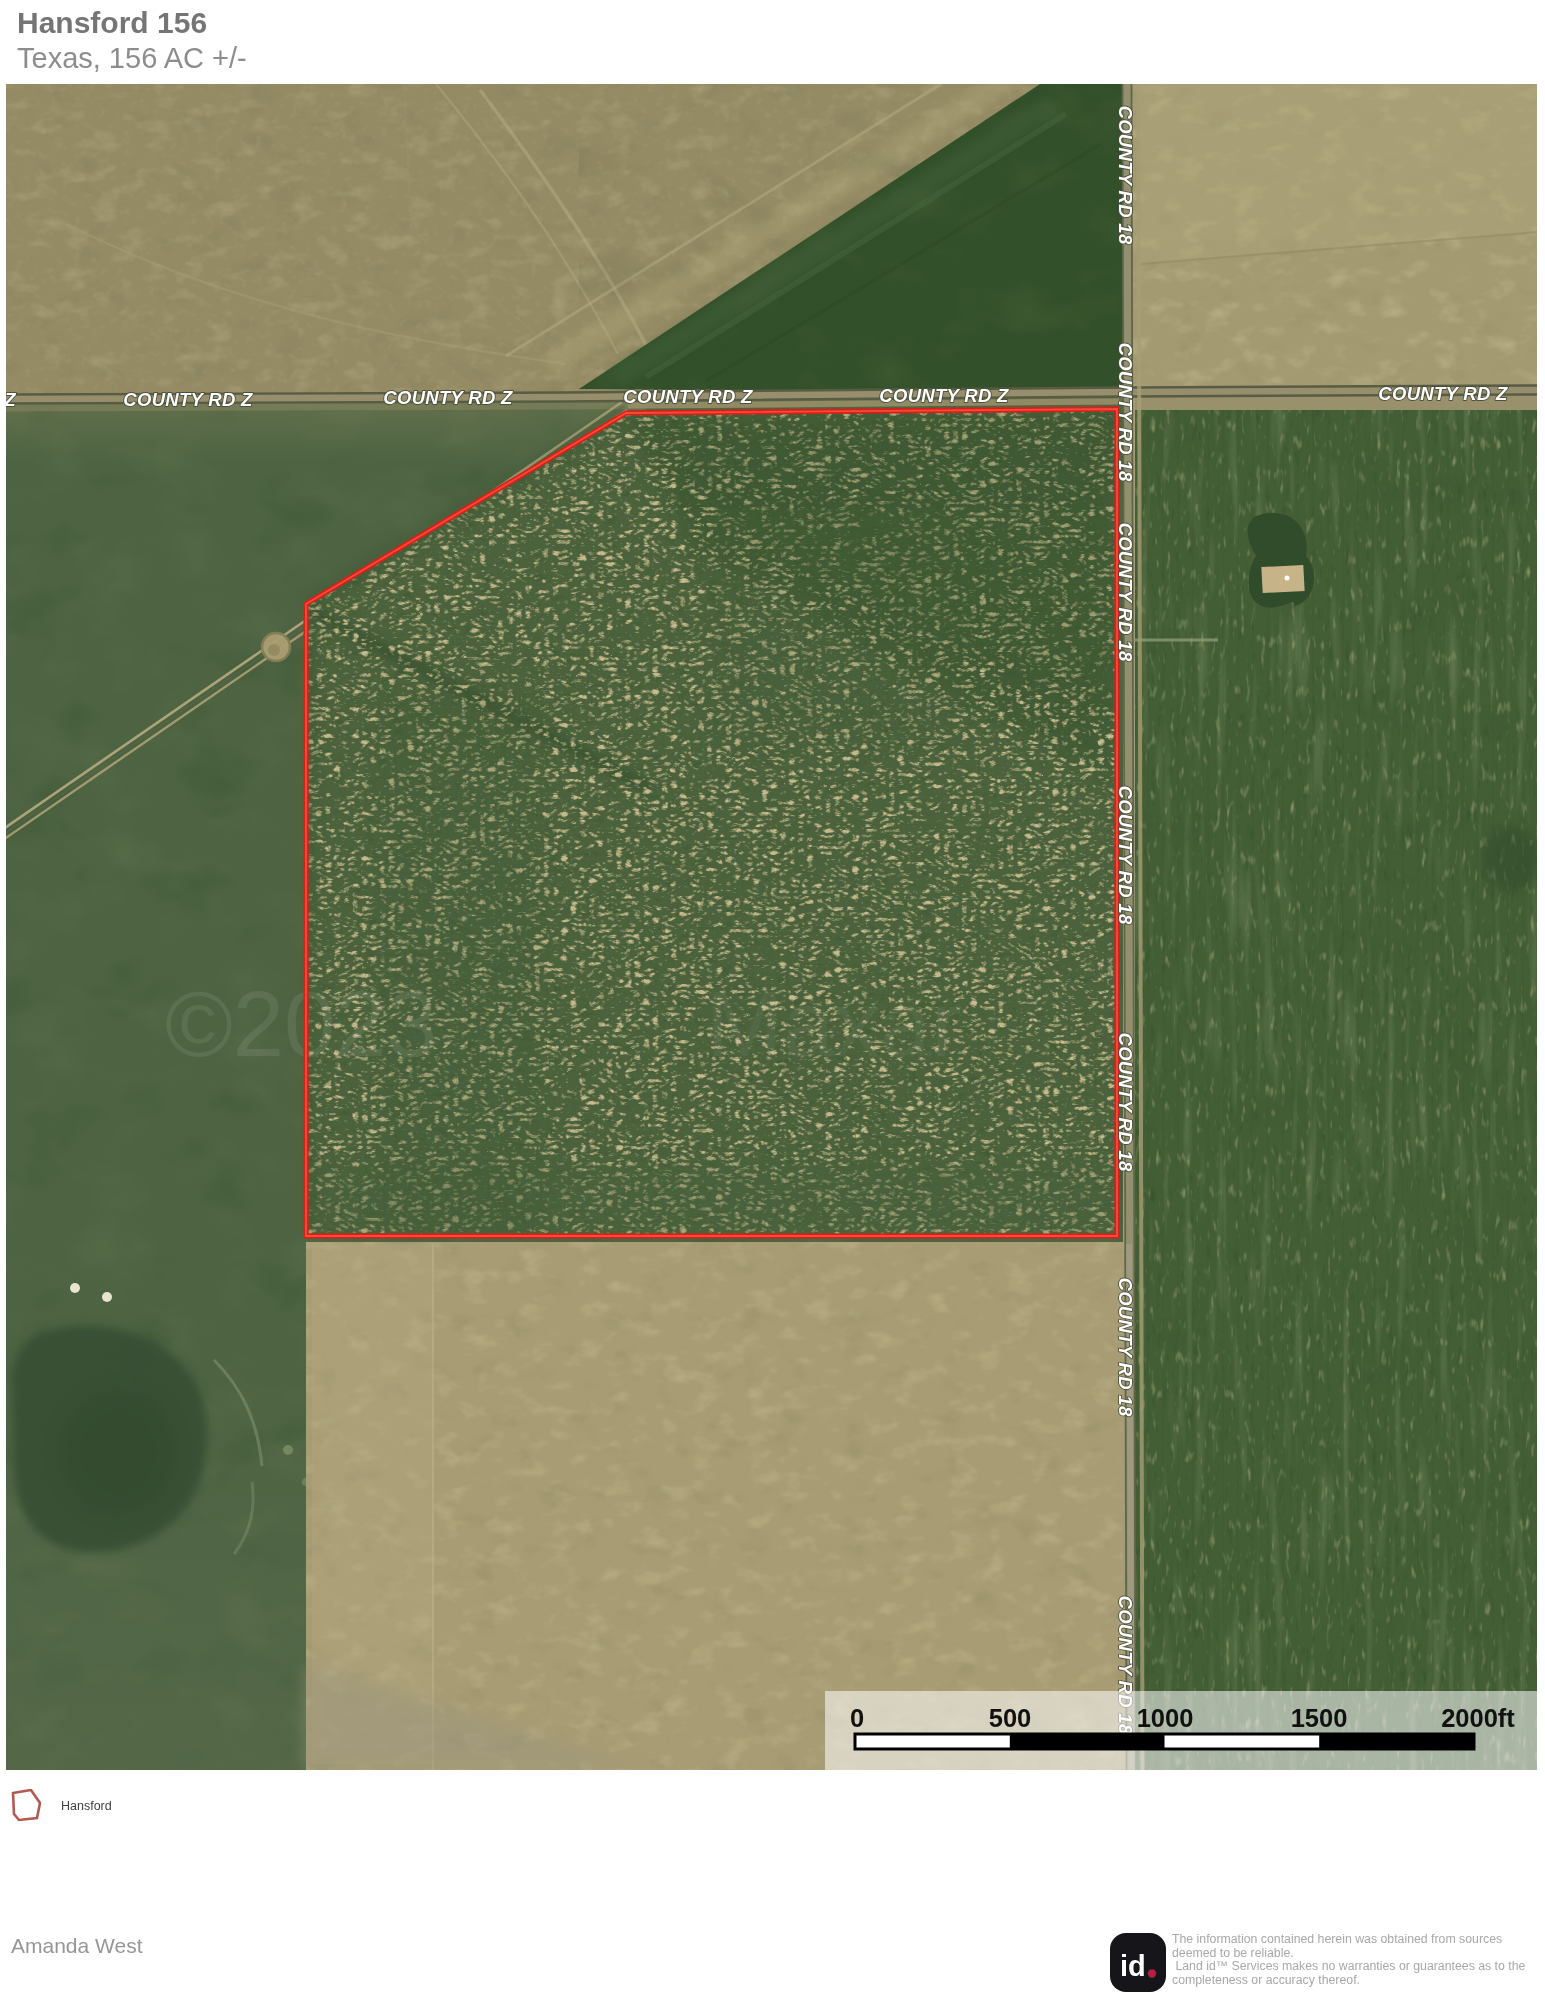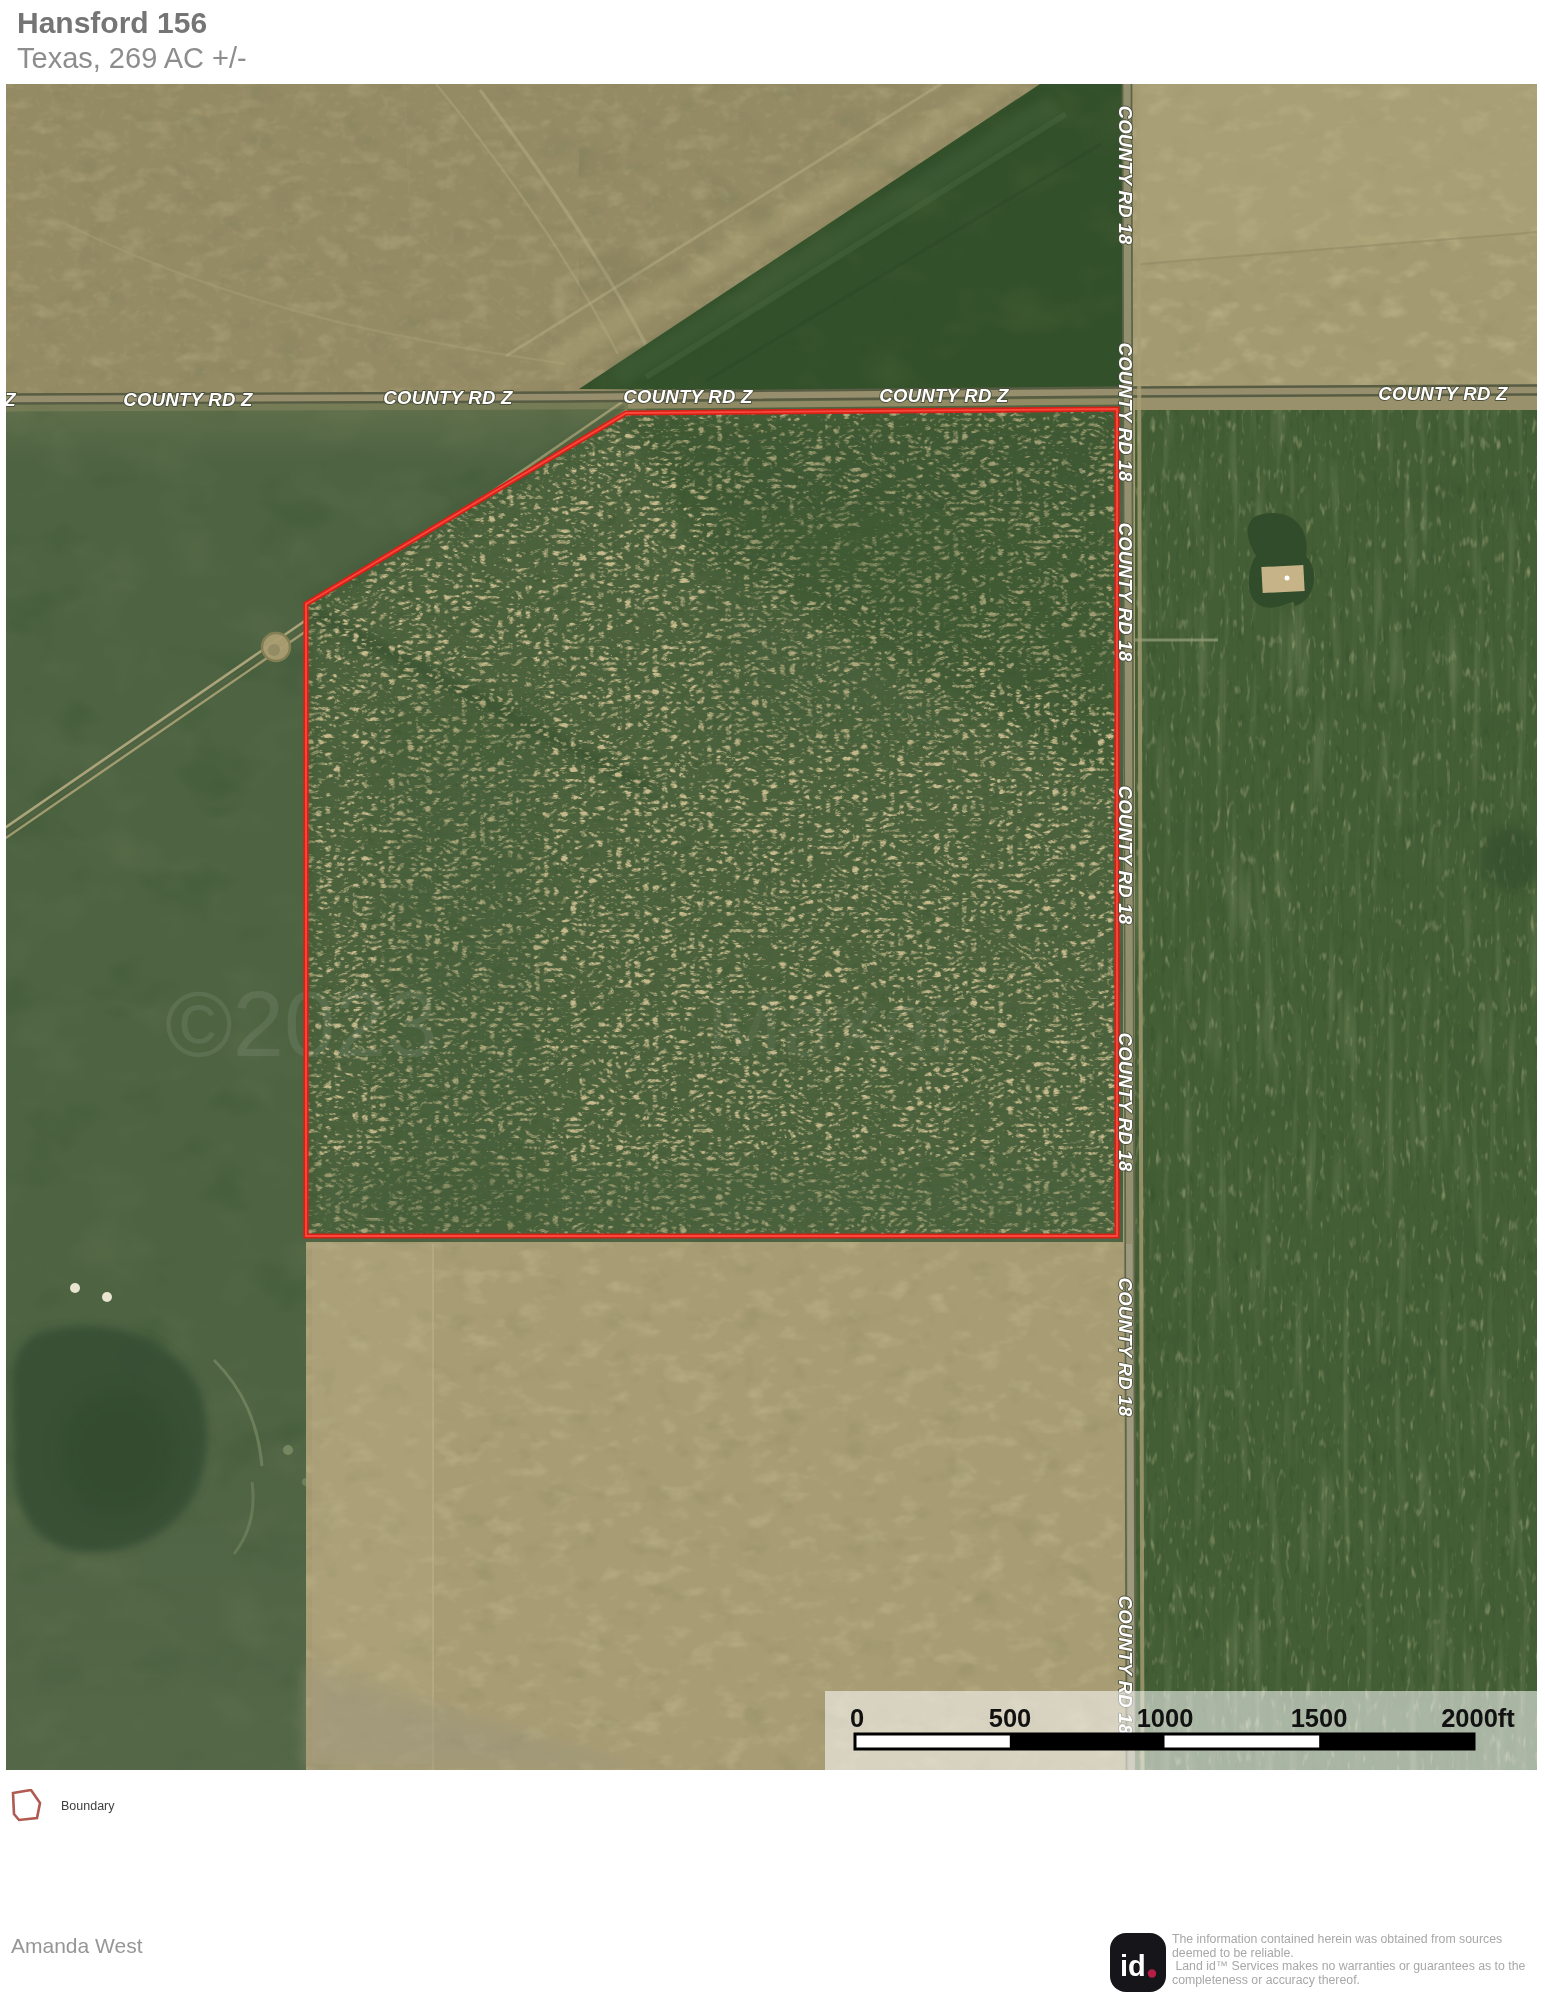--- a/index.html
+++ b/index.html
@@ -5,21 +5,21 @@
   html,body{margin:0;padding:0;}
   body{width:1545px;height:2000px;background:#ffffff;position:relative;overflow:hidden;
        font-family:"Liberation Sans",sans-serif;}
   .abs{position:absolute;}
 </style>
 </head>
 <body>
 
 <div class="abs" style="left:17px;top:6px;font-size:30px;font-weight:bold;color:#757575;">Hansford 156</div>
 
-<div class="abs" style="left:17px;top:42px;font-size:29px;color:#8d8d8d;">Texas, 269 AC +/-</div>
+<div class="abs" style="left:17px;top:42px;font-size:29px;color:#8d8d8d;">Texas, 156 AC +/-</div>
 
 <svg class="abs" style="left:6px;top:84px;" width="1531" height="1686" viewBox="0 0 1531 1686">
 <defs>
   <clipPath id="cpParcel">
         <polygon points="620,329 1111,325 1111,1152 300,1152 300,520"></polygon>
       </clipPath>
   <clipPath id="cpMap">
         <rect x="0" y="0" width="1531" height="1686"></rect>
       </clipPath>
   <filter id="fPL" x="0" y="0" width="100%" height="100%" color-interpolation-filters="sRGB">
@@ -246,21 +246,21 @@
 <rect x="1003.8" y="1650" width="154.7" height="15" fill="#000000"></rect>
 <rect x="1313.2" y="1650" width="154.8" height="15" fill="#000000"></rect>
 </g>
 </g>
 </svg>
 
 <svg class="abs" style="left:11px;top:1789px;" width="32" height="34" viewBox="0 0 32 34">
 <polygon points="2,4 20,1 29,14 26,29 8,31 3,25" fill="none" stroke="#b05a52" stroke-width="2.6"></polygon>
 </svg>
 
-<div class="abs" style="left:61px;top:1799px;font-size:12.5px;color:#3f3f3f;">Boundary</div>
+<div class="abs" style="left:61px;top:1799px;font-size:12.5px;color:#3f3f3f;">Hansford</div>
 
 <div class="abs" style="left:11px;top:1934px;font-size:21px;font-weight:normal;color:#969696;">Amanda West</div>
 
 <svg class="abs" style="left:1110px;top:1933px;" width="56" height="59" viewBox="0 0 56 59">
 <rect x="0" y="0" width="56" height="59" rx="16" fill="#16161a"></rect>
 <text x="10" y="43" font-size="29" font-weight="bold" fill="#ffffff" font-family="Liberation Sans,sans-serif">id</text>
 <circle cx="42" cy="40.5" r="4.2" fill="#b61e45"></circle>
 </svg>
 
 <div class="abs" style="left:1172px;top:1933px;font-size:12.3px;line-height:13.5px;color:#a8a8a8;width:380px;">

